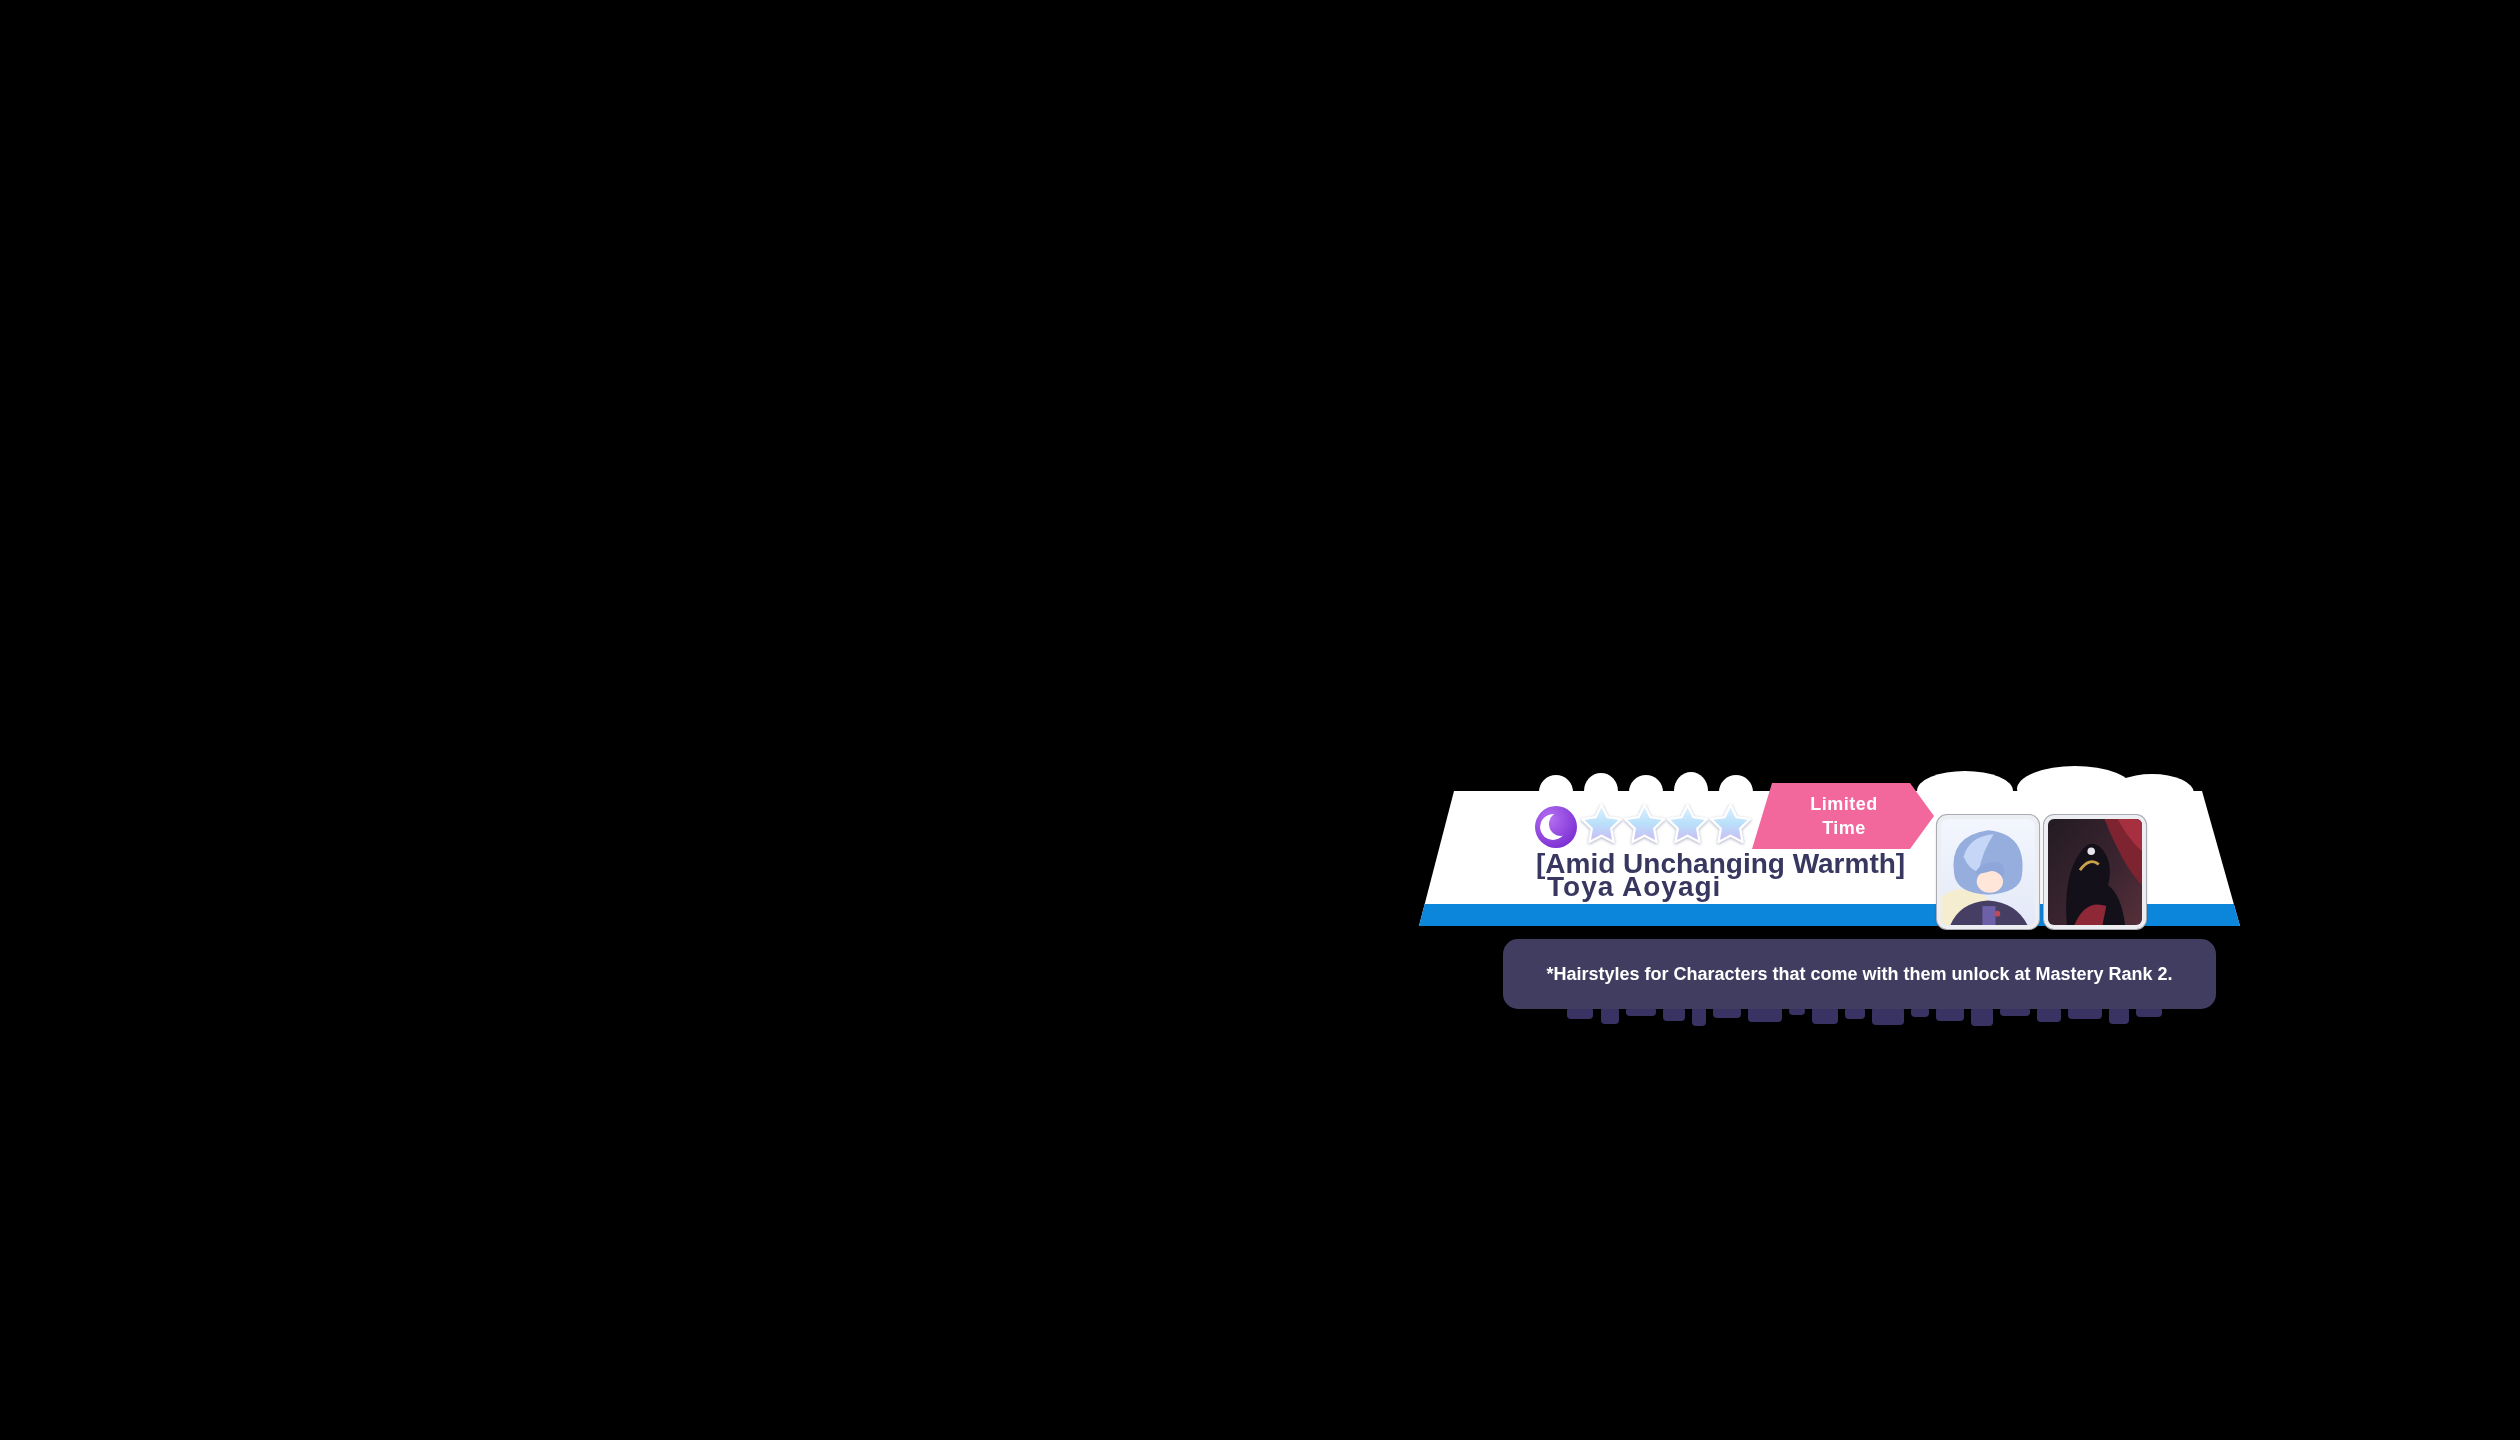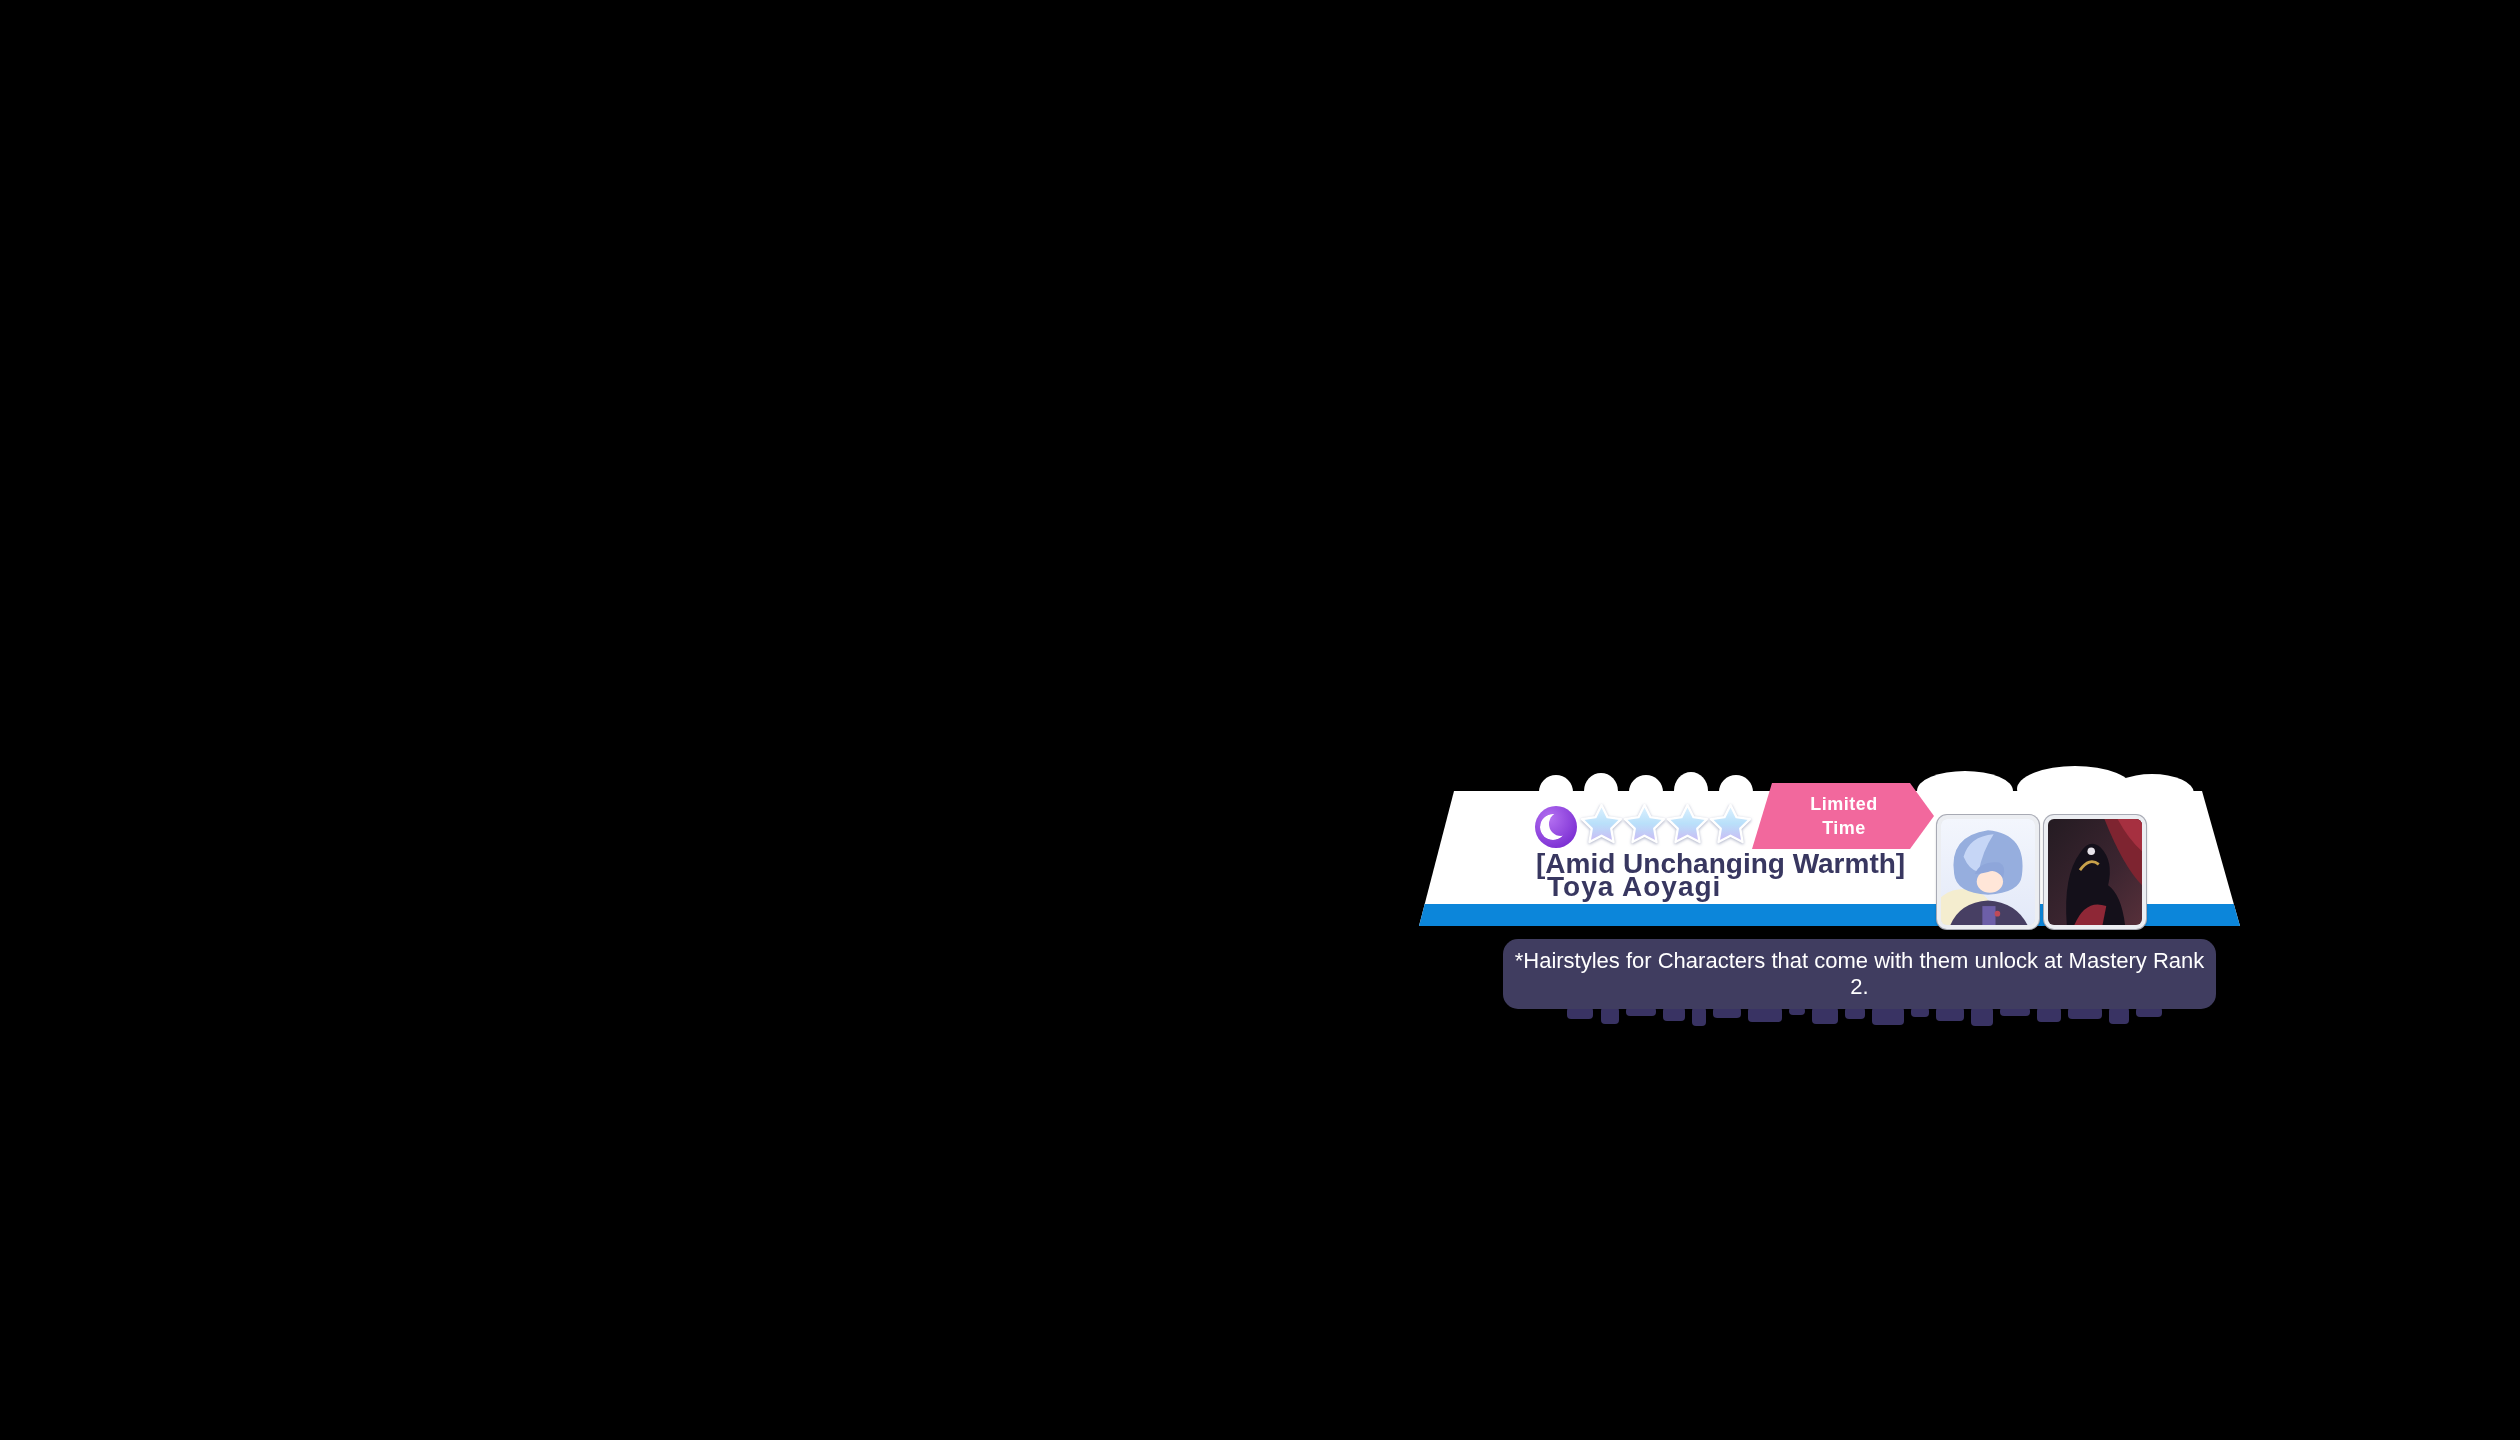--- a/index.html
+++ b/index.html
@@ -110,22 +110,22 @@
     position: absolute;
     left: 1503px; top: 939px;
     width: 713px; height: 70px;
     background: var(--note-background, #403d60);
     border-radius: 15px;
     display: flex;
     flex-direction: column;
     align-items: center;
     justify-content: center;
     color: #ffffff;
-    font-size: 22px;
-    font-weight: normal;
+    font-size: 18px;
+    font-weight: bold;
     line-height: 26px;
     text-align: center;
     z-index: 5;
   }
 
   .obscured {
     position: absolute;
     left: 1560px; top: 1007px;
     width: 610px; height: 26px;
     z-index: 2;

